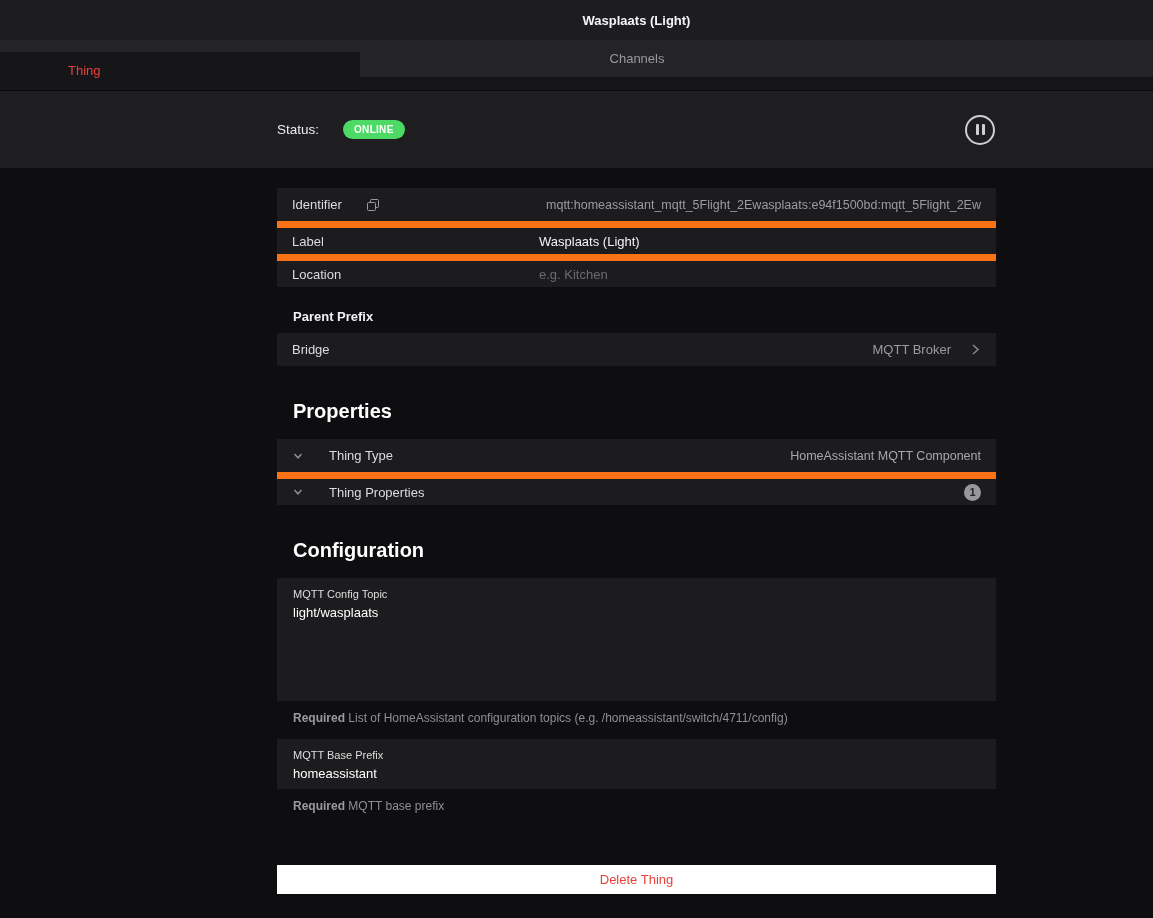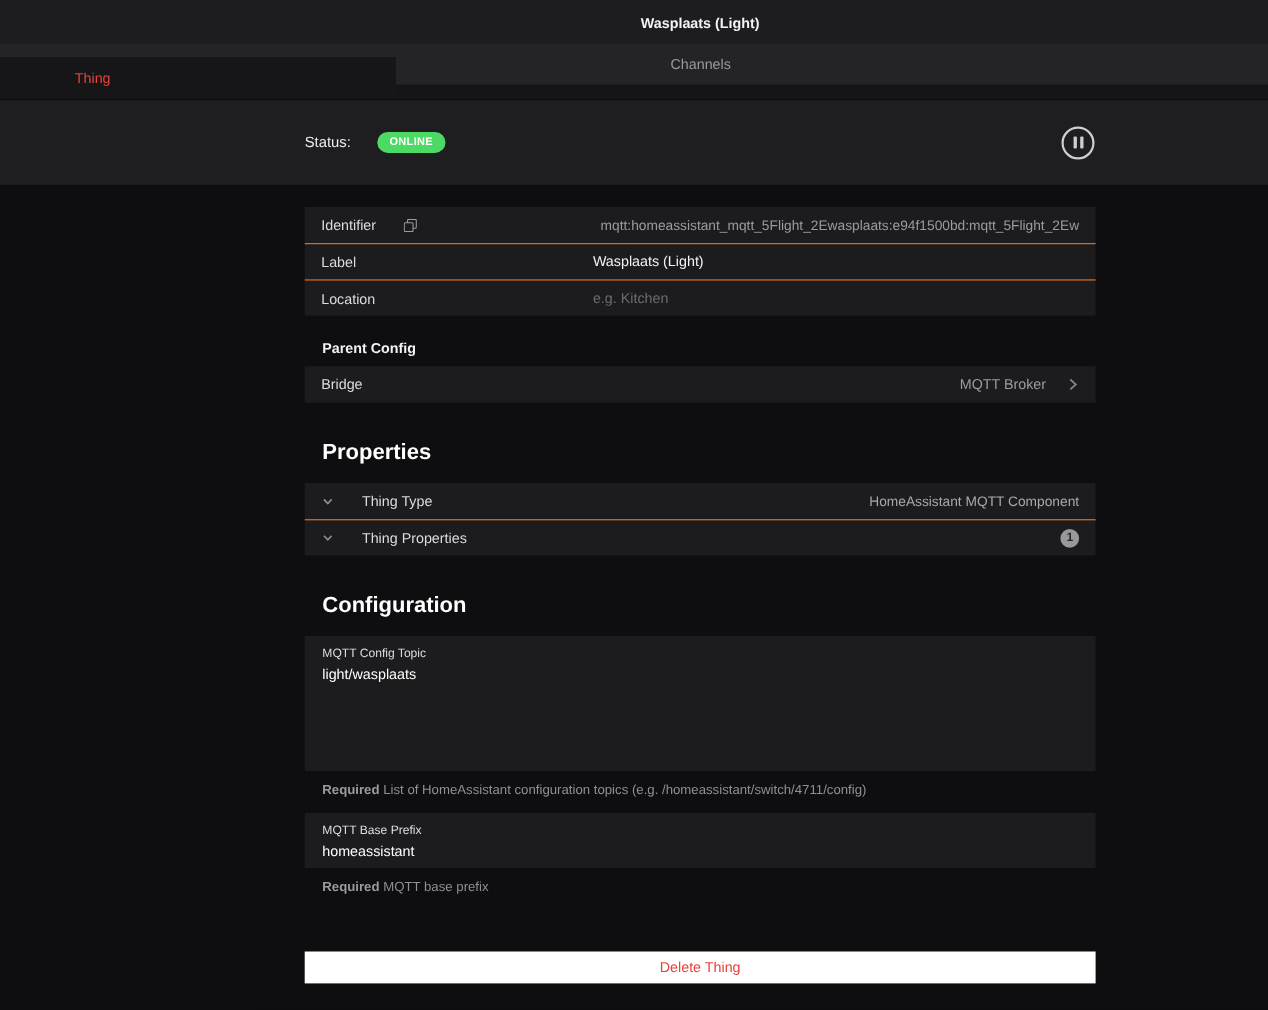--- a/index.html
+++ b/index.html
@@ -54,21 +54,21 @@
   .pause-btn .bar { width:3px; height:11px; background:#cfcfd2; border-radius:1px; }
 
   
   .content { padding:20px 0 0 277px; }
   .col { width:719px; }
 
   .card { background:#1c1c1e; }
   .row {
     display:flex; align-items:center; height:33px; padding:0 15px;
   }
-  .row + .row { border-top:1px solid #f97316; }
+  .row + .row { border-top:7px solid #f97316; }
   .row-label {
     width:247px; flex:none; font-size:13px; color:#dcdcdf;
     display:flex; align-items:center; gap:25px;
   }
   .row-input { flex:1; }
   .row-input input {
     width:100%; background:transparent; border:none; outline:none;
     color:#f4f4f6; font-size:13px; font-family:inherit;
   }
   .row-input input::placeholder { color:#6b6b71; }
@@ -165,21 +165,21 @@
         </div>
       </div>
       <div class="row">
         <div class="row-label">Location</div>
         <div class="row-input">
           <input type="text" placeholder="e.g. Kitchen" style="">
         </div>
       </div>
     </div>
 
-    <div class="mini-heading">Parent Config</div>
+    <div class="mini-heading">Parent Prefix</div>
     <div class="card">
       <div class="row link-row">
         <div class="row-label">Bridge</div>
         <div class="row-value-right">
           <span>MQTT Broker</span>
           <span class="chevron">
             <svg width="11" height="13" viewBox="0 0 11 13">
               <path d="M3 2 L8 6.5 L3 11" fill="none" stroke="#85858b" stroke-width="1.6"></path>
             </svg>
           </span>

